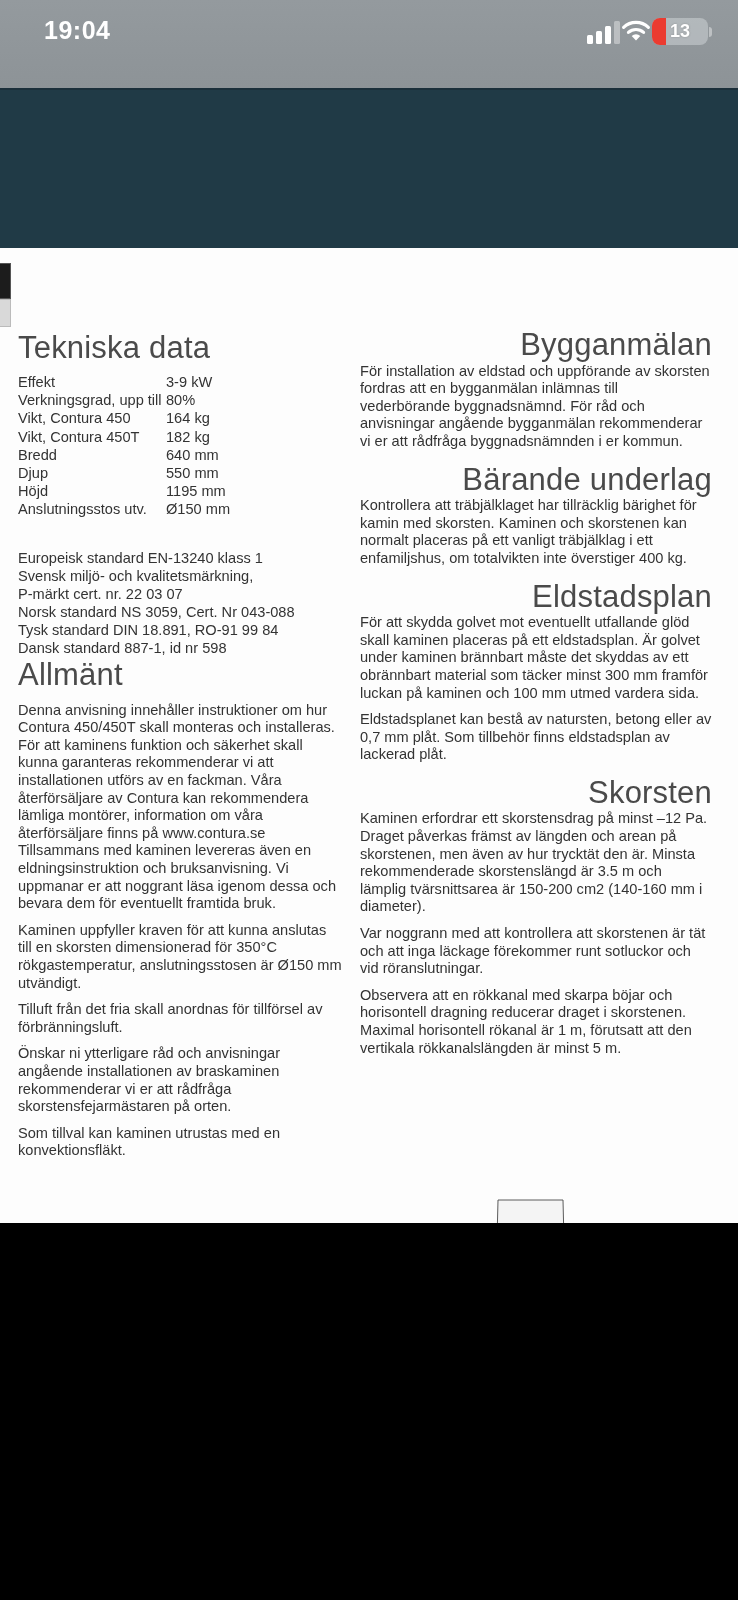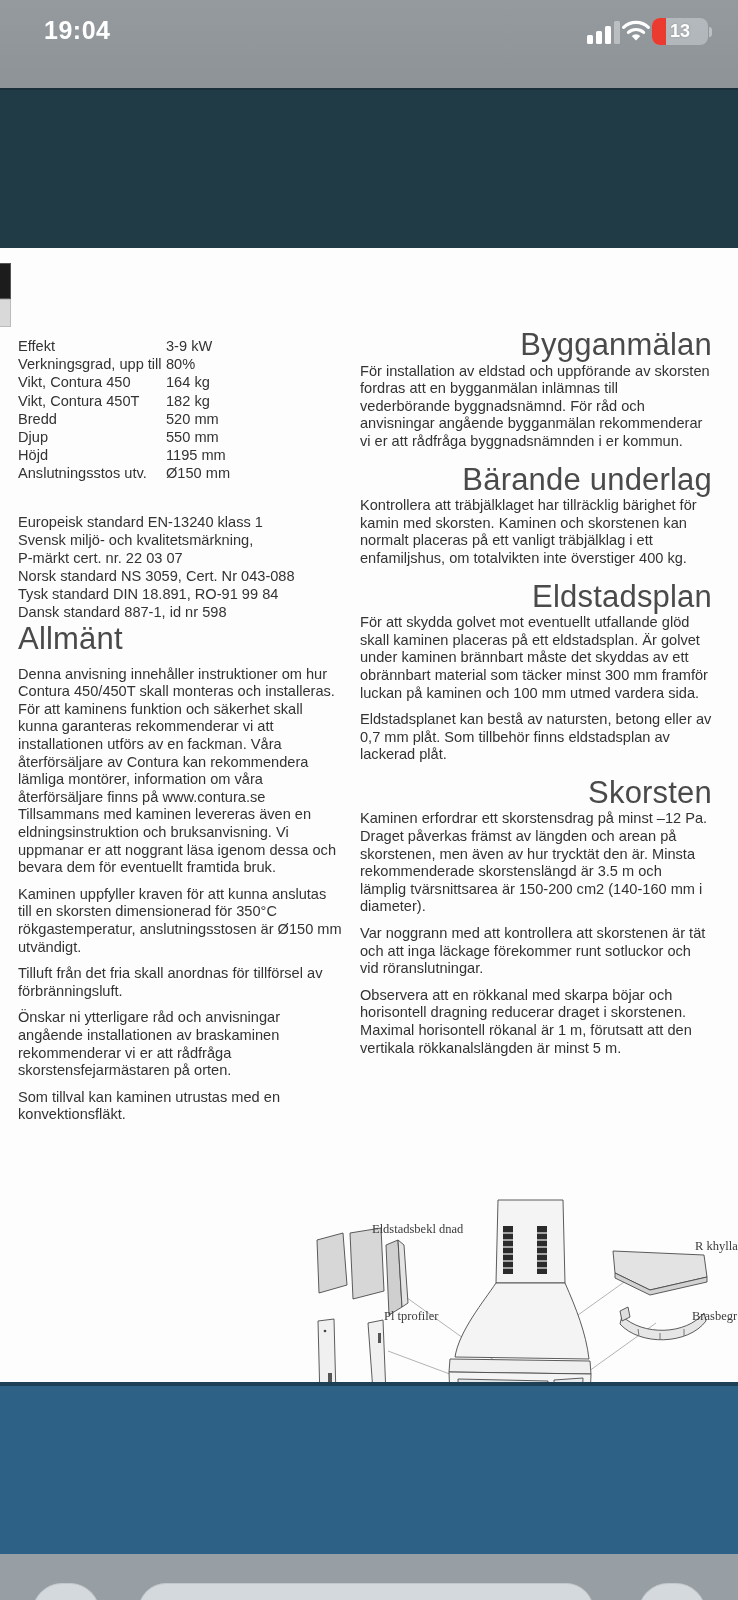--- a/index.html
+++ b/index.html
@@ -1,16 +1,16 @@
 <!DOCTYPE html>
 <html><head>
 <meta charset="utf-8">
 <style>
   html,body{margin:0;padding:0;background:#000;}
-  #screen{position:relative;width:738px;height:1600px;overflow:hidden;
+  #screen{position:relative;width:738px;height:1223px;overflow:hidden;
           font-family:"Liberation Sans",sans-serif;background:#e5e5e5;}
 
   
   .status-bar{position:absolute;left:0;top:0;width:738px;height:88px;
               background:linear-gradient(#949a9e,#8d9397);z-index:5;}
   .sb-time{position:absolute;left:44px;top:16px;color:#fff;font-size:25px;
            font-weight:700;letter-spacing:.5px;}
   .sb-icons{position:absolute;right:26px;top:18px;display:flex;align-items:center;}
   .cell-bars{display:flex;align-items:flex-end;gap:3px;height:24px;}
   .cell-bars i{display:block;width:6px;border-radius:1.5px;background:#fff;}
@@ -101,41 +101,42 @@
     </div>
   </div>
 
   <div class="band-top"></div>
 
   <div class="page">
     <div class="edge-thumb-dark"></div>
     <div class="edge-thumb-light"></div>
 
     <div class="col-left">
+      <h1 class="doc">Tekniska data</h1>
 
       <div class="spec-table">
         <div class="spec-row">
             <span class="spec-label">Effekt</span>
             <span class="spec-value">3-9 kW</span>
           </div>
         <div class="spec-row">
             <span class="spec-label">Verkningsgrad, upp till</span>
             <span class="spec-value">80%</span>
           </div>
         <div class="spec-row">
             <span class="spec-label">Vikt, Contura 450</span>
             <span class="spec-value">164 kg</span>
           </div>
         <div class="spec-row">
             <span class="spec-label">Vikt, Contura 450T</span>
             <span class="spec-value">182 kg</span>
           </div>
         <div class="spec-row">
             <span class="spec-label">Bredd</span>
-            <span class="spec-value">520 mm</span>
+            <span class="spec-value">640 mm</span>
           </div>
         <div class="spec-row">
             <span class="spec-label">Djup</span>
             <span class="spec-value">550 mm</span>
           </div>
         <div class="spec-row">
             <span class="spec-label">Höjd</span>
             <span class="spec-value">1195 mm</span>
           </div>
         <div class="spec-row">

